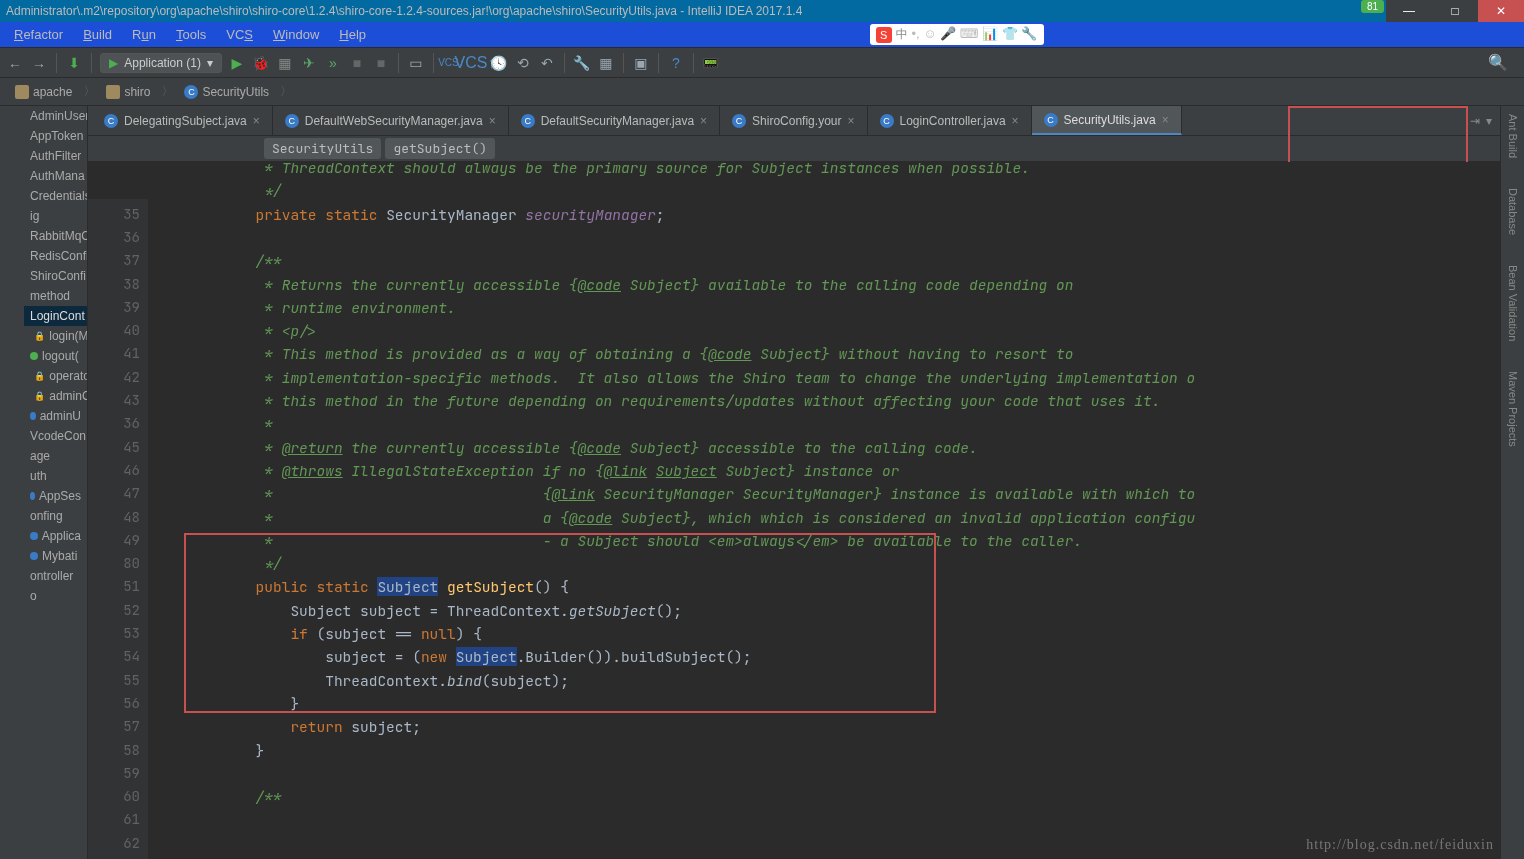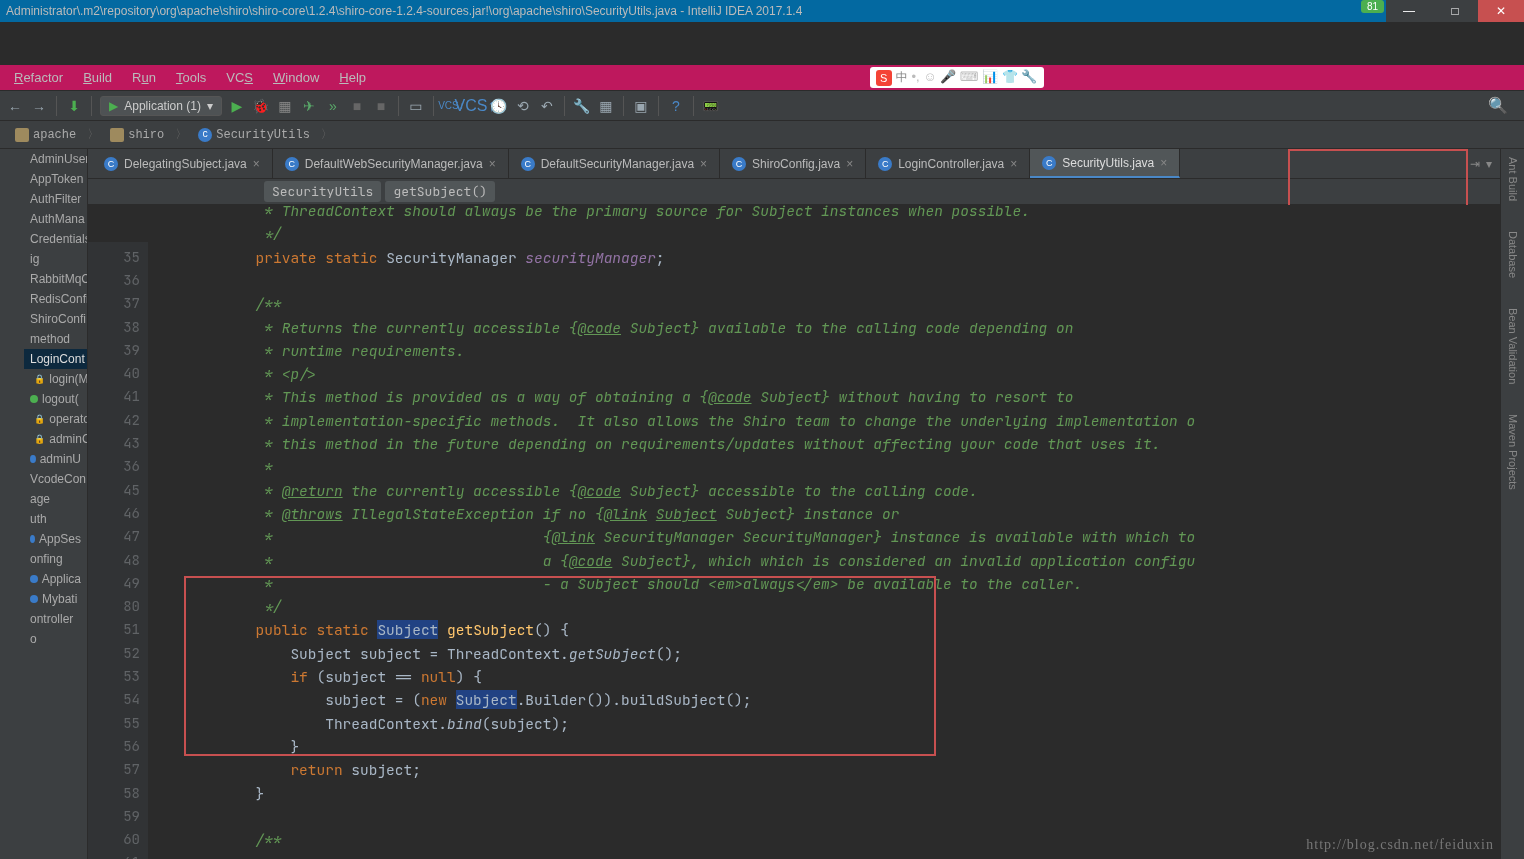--- a/index.html
+++ b/index.html
@@ -25,31 +25,30 @@
 }
 .title-text { white-space: nowrap; overflow: hidden; }
 .win-controls { position: absolute; right: 0; top: 0; display: flex; height: 22px; }
 .win-btn { width: 46px; height: 22px; display:flex; align-items:center; justify-content:center; color:#fff; font-size:12px; }
 .win-min { background:#3c3f41; }
 .win-max { background:#3c3f41; }
 .win-close { background:#c75050; }
 .badge-360 { position:absolute; right:140px; top:0; background:#4caf50; color:#fff; font-size:10px; padding:1px 6px; border-radius:3px; }
 
 .menu-bar {
-  background: #be185d;
+  background: #1d4ed8;
   height: 26px;
   display: flex;
   align-items: center;
   padding: 0 6px;
   gap: 4px;
   color: #bbb;
   font-size: 13px;
   border-bottom: 1px solid #2b2b2b;
   position: relative;
-  margin-top: 43px;
 }
 .menu-item { padding: 2px 8px; cursor: default; }
 .menu-item .mn { text-decoration: underline; }
 .ime-bar { position:absolute; right:480px; top:2px; display:flex; gap:4px; background:#fff; padding:2px 6px; border-radius:3px; align-items:center;}
 .ime-ic { width:16px; height:16px; background:#f44336; border-radius:3px; color:#fff; font-size:11px; display:flex;align-items:center;justify-content:center;}
 .ime-dots span{ color:#888; font-size:12px;}
 
 .toolbar {
   background: #3c3f41;
   height: 30px;
@@ -69,21 +68,21 @@
   background: #3c3f41;
   height: 28px;
   display: flex;
   align-items: center;
   padding: 0 6px;
   gap: 0px;
   border-bottom: 1px solid #2b2b2b;
   color: #aaa;
   font-size: 12px;
 }
-.crumb { display:flex; align-items:center; gap:4px; padding:2px 8px; border:1px solid transparent; border-radius:3px;font-family:Liberation Mono, monospace;}
+.crumb { display:flex; align-items:center; gap:4px; padding:2px 8px; border:1px solid transparent; border-radius:3px;}
 .crumb .pkg-ic{width:14px;height:14px;background:#9e8a5e;border-radius:2px;}
 .crumb .cls-ic{width:14px;height:14px;border-radius:50%;background:#3a7bc8;display:flex;align-items:center;justify-content:center;color:#fff;font-size:9px;}
 .chev{color:#666;padding:0 2px;}
 
 .main-area { display:flex; height: calc(100% - 22px - 26px - 30px - 28px); }
 .left-panel { width: 88px; background:#3c3f41; border-right:1px solid #2b2b2b; overflow:hidden; font-size:12px;}
 .lp-item { padding:3px 6px; color:#aaa; white-space:nowrap; display:flex; align-items:center; gap:4px;margin-left:24px; }
 .lp-item.sel { background:#0d293e; color:#ddd;text-align:center; }
 .dot{width:8px;height:8px;border-radius:50%;display:inline-block;}
 .dot-g{background:#4caf50;}
@@ -320,21 +319,21 @@
           <span>DefaultWebSecurityManager.java</span>
           <span class="close-x">×</span>
         </div>
       <div class="tab">
           <span class="cls-ic">C</span>
           <span>DefaultSecurityManager.java</span>
           <span class="close-x">×</span>
         </div>
       <div class="tab">
           <span class="cls-ic">C</span>
-          <span>ShiroConfig.java</span>
+          <span>ShiroConfig.your</span>
           <span class="close-x">×</span>
         </div>
       <div class="tab">
           <span class="cls-ic">C</span>
           <span>LoginController.java</span>
           <span class="close-x">×</span>
         </div>
       <div class="tab active">
           <span class="cls-ic">C</span>
           <span>SecurityUtils.java</span>
@@ -384,21 +383,21 @@
           <div>62</div>
         </div>
       <div class="gutter2"></div>
       <div class="code">
 <span class="c-com">         * ThreadContext should always be the primary source for Subject instances when possible.</span>
 <span class="c-com">         */</span>
         <span class="c-kw">private</span> <span class="c-kw">static</span> <span class="c-cls">SecurityManager</span> <span class="c-fld">securityManager</span><span>;</span>
 
 <span class="c-com">        /**</span>
 <span class="c-com"><span>         * Returns the currently accessible {</span><span class="c-tag">@code</span><span> Subject} available to the calling code depending on</span></span>
-<span class="c-com">         * runtime requirements.</span>
+<span class="c-com">         * runtime environment.</span>
 <span class="c-com">         * &lt;p/&gt;</span>
 <span class="c-com"><span>         * This method is provided as a way of obtaining a {</span><span class="c-tag">@code</span><span> Subject} without having to resort to</span></span>
 <span class="c-com">         * implementation-specific methods.  It also allows the Shiro team to change the underlying implementation o</span>
 <span class="c-com">         * this method in the future depending on requirements/updates without affecting your code that uses it.</span>
 <span class="c-com">         *</span>
 <span class="c-com"><span>         * </span><span class="c-tag">@return</span><span> the currently accessible {</span><span class="c-tag">@code</span><span> Subject} accessible to the calling code.</span></span>
 <span class="c-com"><span>         * </span><span class="c-tag">@throws</span><span> IllegalStateException if no {</span><span class="c-tag">@link</span><span> </span><span style="text-decoration:underline;">Subject</span><span> Subject} instance or</span></span>
 <span class="c-com"><span>         *                               {</span><span class="c-tag">@link</span><span> SecurityManager SecurityManager} instance is available with which to</span></span>
 <span class="c-com"><span>         *                               a {</span><span class="c-tag">@code</span><span> Subject}, which which is considered an invalid application configu</span></span>
 <span class="c-com">         *                               - a Subject should &lt;em&gt;always&lt;/em&gt; be available to the caller.</span>

